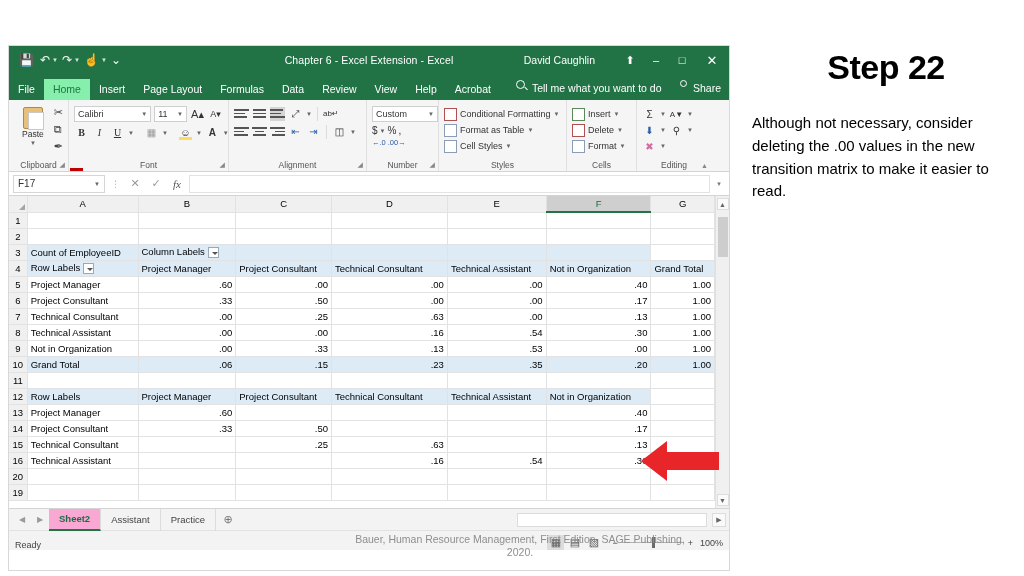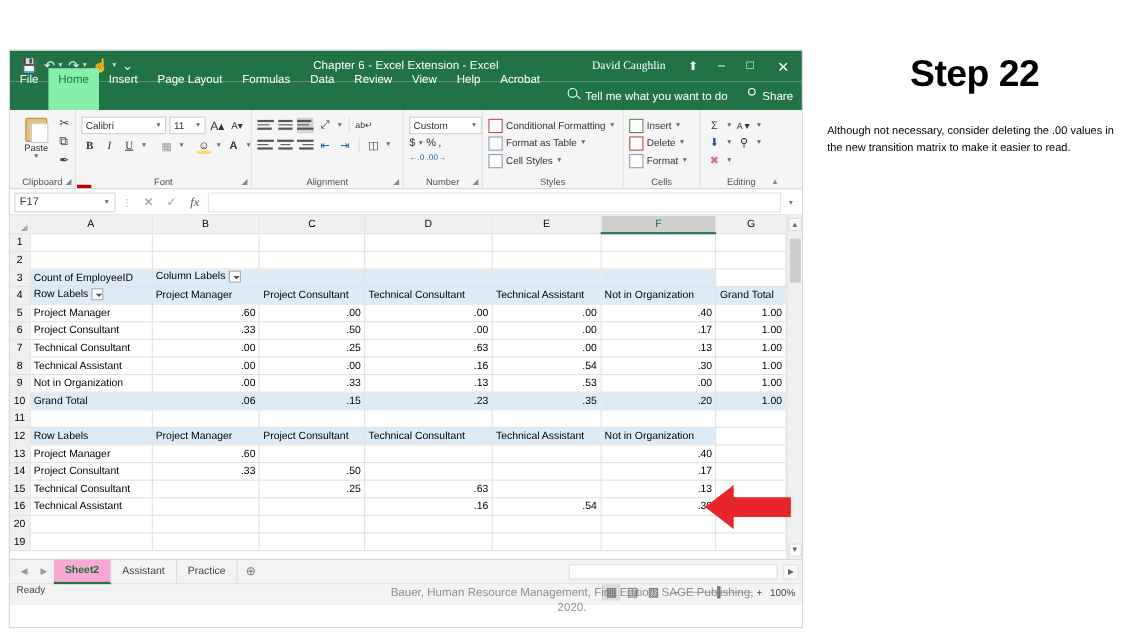--- a/index.html
+++ b/index.html
@@ -32,34 +32,34 @@
   }
   .qat-caret { font-size: 6px; color: #cfe3d8; margin-left: -2px; }
   .title-center {
     position: absolute; left: 0; right: 0; text-align: center;
     color: #fff; font-size: 10.5px; letter-spacing: .1px; pointer-events: none;
   }
   .title-right {
     margin-left: auto; display: flex; align-items: center; gap: 0px;
     position: relative; z-index: 3;
   }
-  .user-name { color: #fff; font-size: 10.5px; margin-right: 12px; font-family: Liberation Serif, serif; }
+  .user-name { color: #fff; font-size: 10.5px; margin-right: 22px; }
   .tb-icon {
     width: 26px; height: 26px; color: #fff; font-size: 11px;
     display: flex; align-items: center; justify-content: center;
   }
   .tb-icon.close { width: 34px; font-size: 13px; }
 
   
   .tabbar {
     height: 26px; background: #217346; display: flex; align-items: flex-end;
     position: relative;
   }
   .tab {
-    font-size: 10.5px; color: #ffffff; padding: 5px 9px 23px 9px;
+    font-size: 10.5px; color: #ffffff; padding: 5px 9px 6px 9px;
     line-height: 1;
     text-align: center;
   }
   .tab.active { background: #86efac; color: #217346; font-weight: normal; }
   .tellme {
     font-size: 10.5px; color: #fff; padding: 5px 6px 6px 18px;
     margin-left: 14px; position: relative;
   }
   .tellme .mag {
     position: absolute; left: 2px; top: 3px; width: 9px; height: 9px;
@@ -261,21 +261,21 @@
   }
   .hsarr {
     position: absolute; right: 3px; width: 14px; height: 14px;
     border: 1px solid #dcdcdc; background: #fafafa;
     font-size: 7px; color: #666; display: flex; align-items: center; justify-content: center;
   }
 
   
   .statusbar {
     height: 20px; background: #f3f3f3; border-top: 1px solid #e2e2e2;
-    display: flex; align-items: flex-start; padding: 0 6px; font-size: 9px; color: #444;
+    display: flex; align-items: flex-end; padding: 0 6px; font-size: 9px; color: #444;
   }
   .viewbtns { margin-left: auto; display: flex; align-items: center; gap: 2px; }
   .vbtn { width: 17px; height: 15px; display: flex; align-items: center;
     justify-content: center; font-size: 11px; color: #555; }
   .vbtn.active { background: #dcdcdc; }
   .zoomctl { display: flex; align-items: center; gap: 4px; margin-left: 8px; }
   .ztrack { width: 62px; height: 1px; background: #b4b4b4; position: relative; }
   .zthumb { position: absolute; left: 30px; top: -5px; width: 3px; height: 11px; background: #6b6b6b; }
   .zpct { font-size: 9px; color: #444; width: 26px; text-align: right; }
 
@@ -292,21 +292,21 @@
     z-index: 60;
   }
 
   
   .rpanel { position: absolute; left: 748px; top: 50px; width: 276px; }
   .step-title {
     font-size: 34px; font-weight: bold; color: #000; text-align: center;
     letter-spacing: -.5px; line-height: 1; margin-bottom: 28px;
   }
   .step-body {
-    font-size: 10px; color: #000; line-height: 1.52; padding-left: 4px;
+    font-size: 15px; color: #000; line-height: 1.52; padding-left: 4px;
   }
 </style>
 </head>
 <body>
 
 <div id="root">
 
   <div id="excel">
 
     <div class="titlebar">

